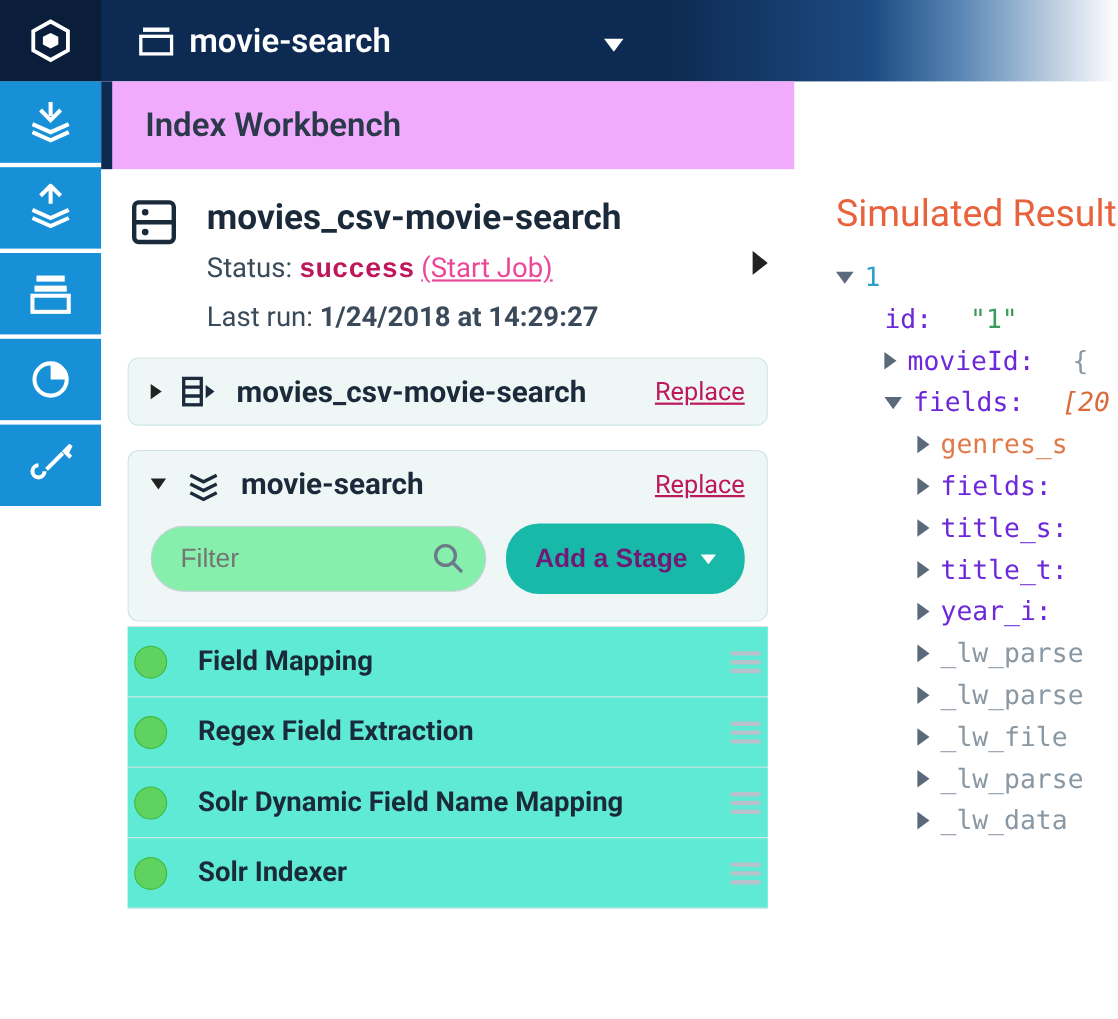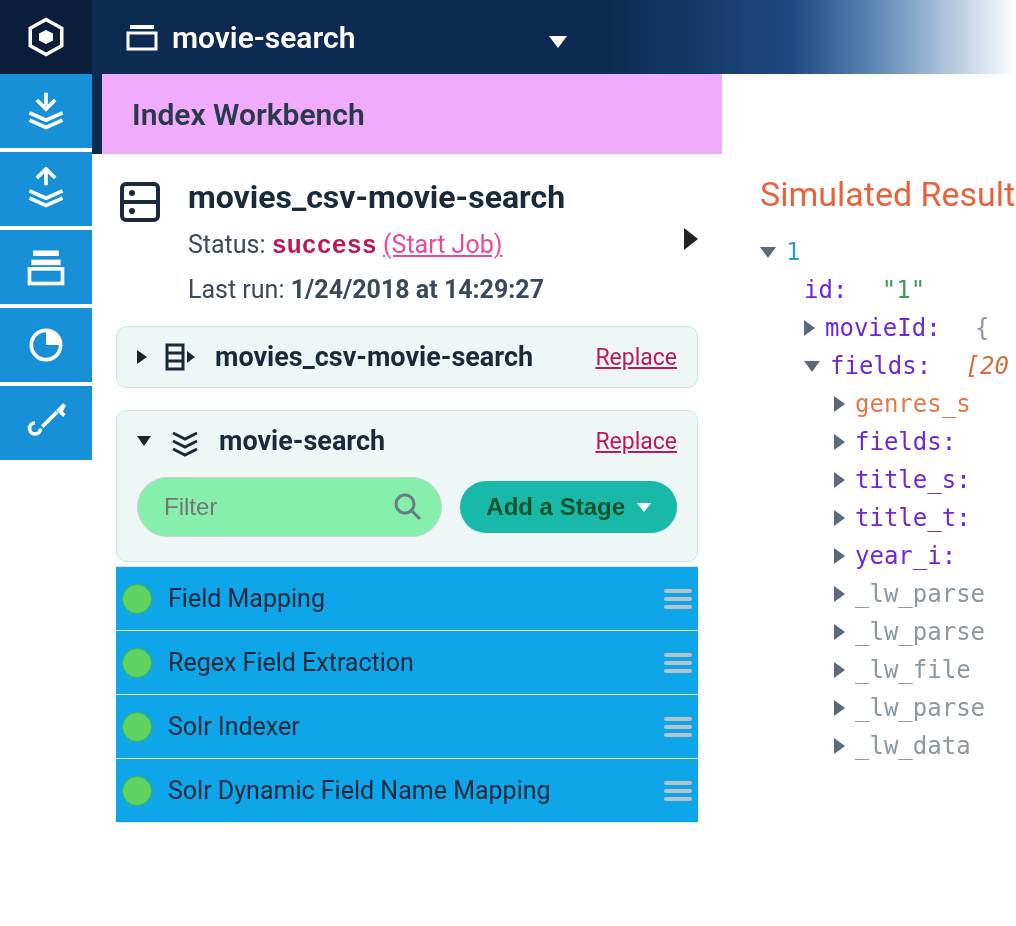--- a/index.html
+++ b/index.html
@@ -29,25 +29,25 @@
 .card-head { display: flex; align-items: center; gap: 18px; }
 .card-head .name { font-size: 27px; font-weight: 700; color: #1a2a3a; flex: 1; }
 .replace { color: #be185d; text-decoration: underline; font-size: 23px; cursor: pointer; }
 .tri { width: 0; height: 0; border-left: 10px solid #222; border-top: 7px solid transparent; border-bottom: 7px solid transparent; display: inline-block; }
 .tri.down { border-top: 10px solid #222; border-left: 7px solid transparent; border-right: 7px solid transparent; border-bottom: none; }
 
 .filter-row { display: flex; align-items: center; gap: 18px; margin-top: 20px; margin-bottom: 10px; }
 .filter-input { flex: 1; height: 60px; border: 1px solid #c8d0d8; border-radius: 30px; padding: 0 56px 0 26px; font-size: 24px; color: #6a7a8a; background: #86efac; position: relative; display: flex; align-items: center; }
 .filter-input input { border: none; outline: none; font-size: 24px; width: 100%; color: #2b3a4a; background: transparent; }
 .filter-input .search-ic { position: absolute; right: 18px; top: 14px; color: #6a7a8a; }
-.add-stage { height: 52px; background: #18b9a9; color: #14532d; border: none; border-radius: 30px; padding: 0 26px; font-size: 24px; font-weight: 600; display: flex; align-items: center; gap: 12px; cursor: pointer; }
+.add-stage { height: 64px; background: #18b9a9; color: #701a75; border: none; border-radius: 30px; padding: 0 26px; font-size: 24px; font-weight: 600; display: flex; align-items: center; gap: 12px; cursor: pointer; }
 .add-stage .dd-sm { width: 0; height: 0; border-top: 9px solid #fff; border-left: 7px solid transparent; border-right: 7px solid transparent; }
 
 .stage-list { margin-top: 4px; border-top: 1px solid #dde3e8; }
-.stage-row { display: flex; align-items: center; gap: 16px; height: 64px; border-bottom: 1px solid #dde3e8; padding: 0 6px; background: #0ea5e9; }
+.stage-row { display: flex; align-items: center; gap: 28px; height: 64px; border-bottom: 1px solid #dde3e8; padding: 0 6px; background: #5eead4; font-weight: bold; }
 .dot { width: 30px; height: 30px; border-radius: 50%; background: #5fd25f; border: 1px solid #3fb93f; }
 .stage-name { font-size: 25px; color: #1a2a3a; flex: 1; }
 .drag { display: flex; flex-direction: column; gap: 4px; cursor: grab; }
 .drag span { display: block; width: 28px; height: 4px; background: #b8c2cc; border-radius: 2px; }
 
 .results { position: absolute; left: 760px; top: 174px; width: 256px; font-family: "Menlo", "Consolas", monospace; font-size: 24px; color: #3a4a5a; overflow: hidden; }
 .results .title { font-size: 34px; color: #e8623c; font-weight: 400; font-family: -apple-system, BlinkMacSystemFont, "Segoe UI", Roboto, sans-serif; margin-bottom: 24px; white-space: nowrap; }
 .tree-row { display: flex; align-items: center; gap: 10px; margin: 10px 0; white-space: nowrap; }
 .tri-sm { width: 0; height: 0; display: inline-block; }
 .tri-sm.right { border-left: 11px solid #5a6a7a; border-top: 8px solid transparent; border-bottom: 8px solid transparent; }
@@ -196,30 +196,30 @@
           <span class="dot"></span>
           <span class="stage-name">Regex Field Extraction</span>
           <span class="drag">
             <span></span>
             <span></span>
             <span></span>
           </span>
         </div>
         <div class="stage-row">
           <span class="dot"></span>
+          <span class="stage-name">Solr Dynamic Field Name Mapping</span>
+          <span class="drag">
+            <span></span>
+            <span></span>
+            <span></span>
+          </span>
+        </div>
+        <div class="stage-row">
+          <span class="dot"></span>
           <span class="stage-name">Solr Indexer</span>
-          <span class="drag">
-            <span></span>
-            <span></span>
-            <span></span>
-          </span>
-        </div>
-        <div class="stage-row">
-          <span class="dot"></span>
-          <span class="stage-name">Solr Dynamic Field Name Mapping</span>
           <span class="drag">
             <span></span>
             <span></span>
             <span></span>
           </span>
         </div>
       </div>
   </div>
 </div>
 

